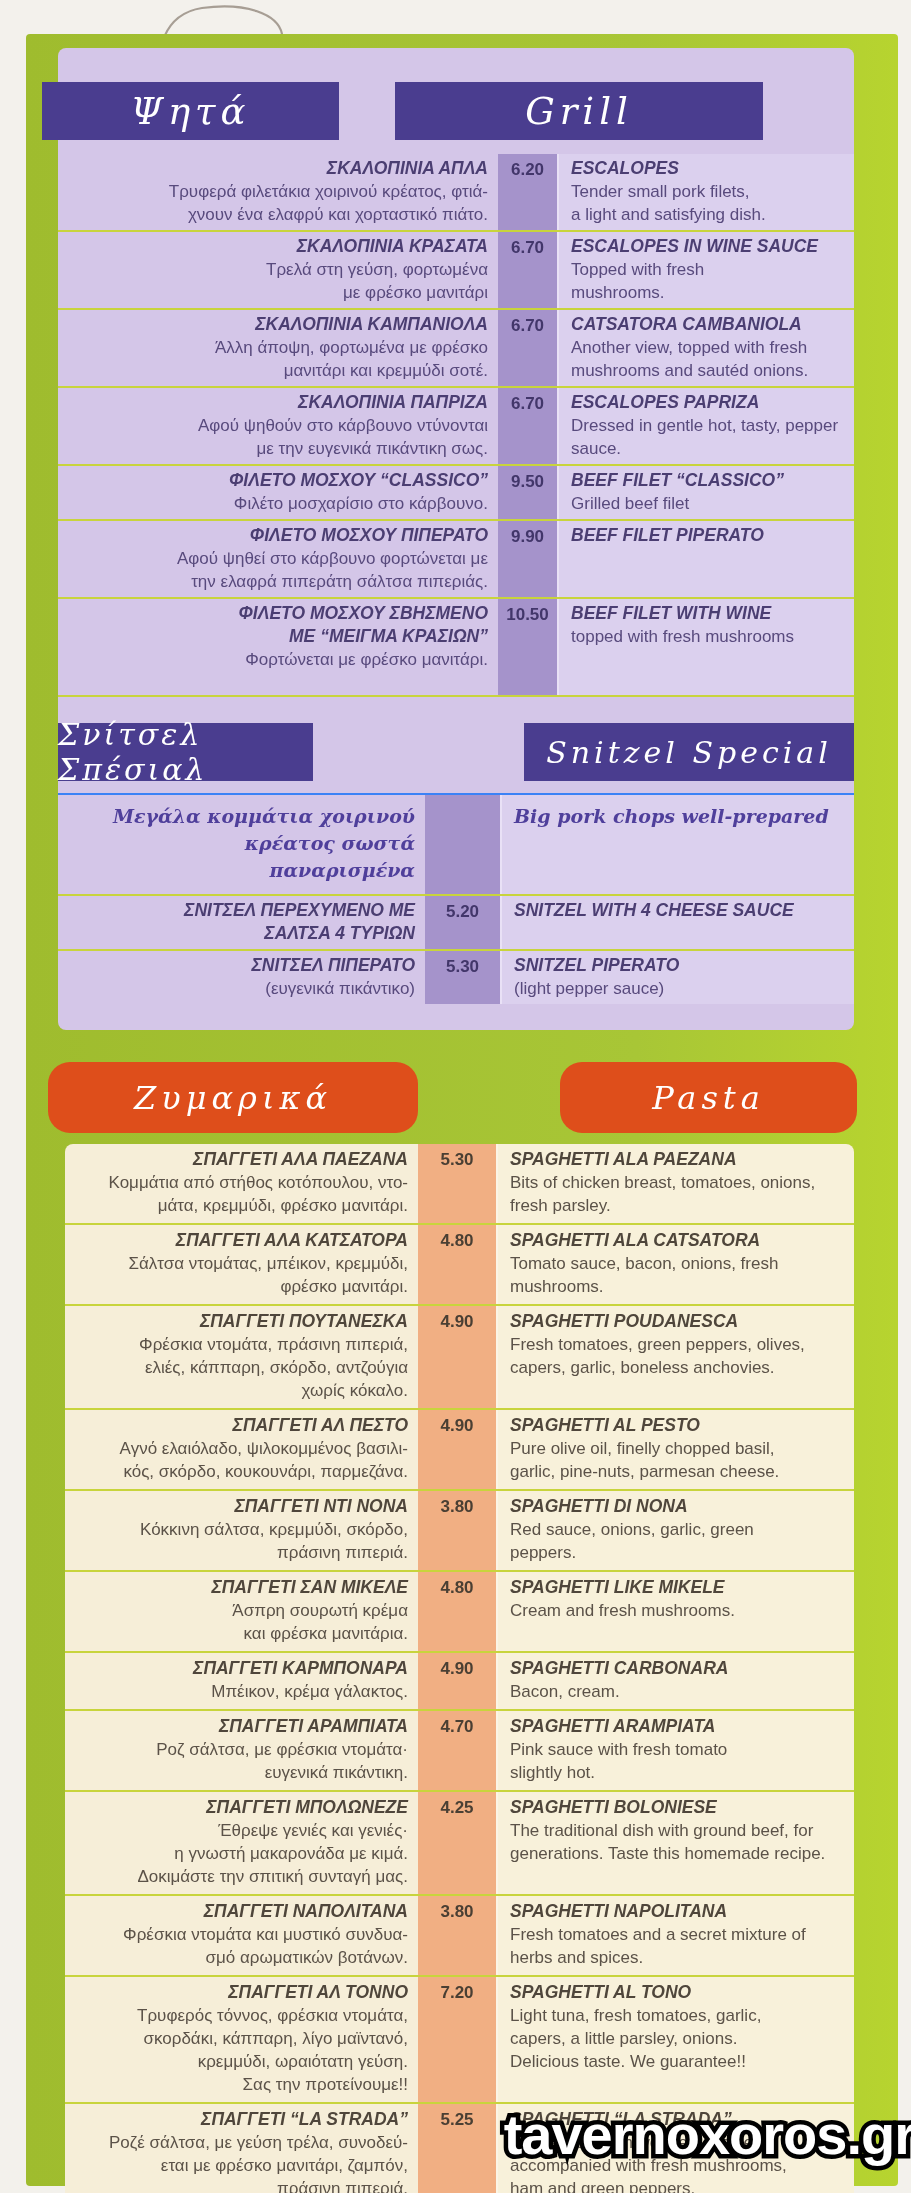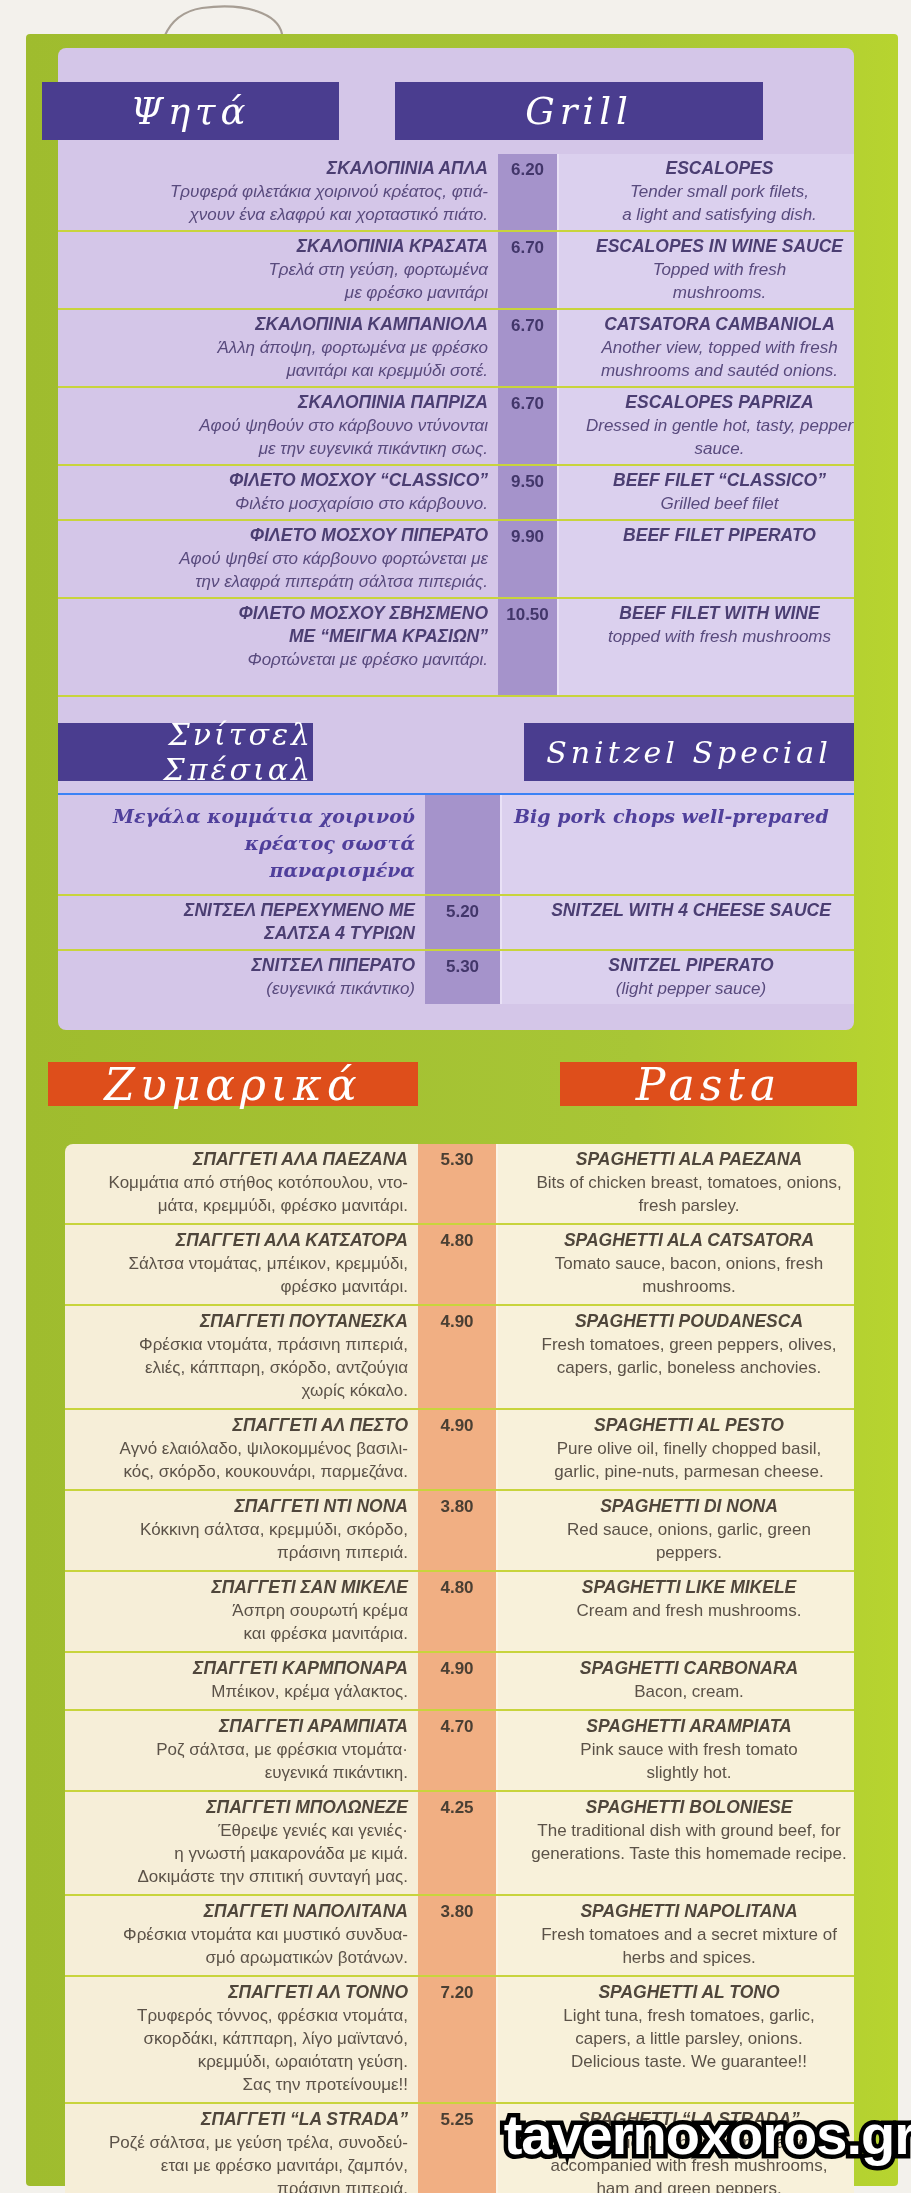--- a/index.html
+++ b/index.html
@@ -21,64 +21,64 @@
     border-radius:8px;
     padding:34px 0 26px 0;
     position:relative;
   }
   .banner-row { position:relative; height:58px; }
   .banner {
     position:absolute; top:0; height:58px;
     background:#4a3d8f; color:#ffffff;
     font-family:"DejaVu Serif", serif; font-style:italic;
     display:flex; align-items:center; justify-content:center;
-    letter-spacing:5px; font-size:37px;text-align:right;
+    letter-spacing:5px; font-size:37px;
   }
   .banner.b-grill-gr { left:-16px; width:297px; }
   .banner.b-grill-en { left:337px; width:368px; }
   .banner.b-snz-gr  { left:0; width:255px; font-size:30px; letter-spacing:3px; }
   .banner.b-snz-en  { left:466px; right:0; font-size:30px; letter-spacing:4px; }
   
   .items { margin-top:14px; }
   .row { display:grid; border-bottom:2px solid #c8d43c; }
   .grill-grid .row { grid-template-columns:440px 59px 1fr; }
   .snz-grid  .row { grid-template-columns:367px 75px 1fr; }
   .pasta-grid .row { grid-template-columns:353px 78px 1fr; }
   .cell { padding:3px 0 4px 0; }
   .cell.greek { text-align:right; padding-right:10px; }
-  .cell.english { text-align:center; padding-left:26px; }
+  .cell.english { text-align:left; padding-left:12px; }
   .name { font-style:italic; font-weight:bold; font-size:17.5px; line-height:23px; white-space:pre-line; }
   .desc { font-size:17px; line-height:23px; white-space:pre-line; }
   .desc:empty, .empty { display:none; }
   .cell.price {
     text-align:center; font-weight:bold; font-size:17px; line-height:23px; padding-top:4px;
   }
   
   .purple-card .cell.greek  { background:#d4c6e8; }
   .purple-card .cell.english{ background:#dbd0ee; border-left:2px solid #e9e1f6; }
   .purple-card .cell.price  { background:#a593cb; color:#42366a; }
   .purple-card .name { color:#4b3e72; }
-  .purple-card .desc { color:#584a7d;font-style:italic; }
+  .purple-card .desc { color:#584a7d; }
   .grill-grid .row:last-child .cell { padding-bottom:24px; }
   .snz-block { margin-top:26px; }
   .snz-grid { border-top:2px solid #3b82f6; margin-top:12px; }
   .snz-grid .row:last-child { border-bottom:none; }
   .intro-row { display:grid; grid-template-columns:367px 75px 1fr; border-bottom:2px solid #c8d43c; }
   .intro {
     font-family:"DejaVu Serif", serif; font-style:italic; font-weight:bold;
     color:#4f3f9b; font-size:19px; line-height:27px; white-space:pre-line;
     padding:8px 0 10px 0;
   }
   .intro.greek { text-align:right; padding-right:10px; background:#d4c6e8; }
   .intro.english { text-align:left; padding-left:12px; background:#dbd0ee; border-left:2px solid #e9e1f6; }
   .intro-price { background:#a593cb; }
   
   .pasta-banner-row { position:relative; height:60px; margin-top:32px; }
   .banner.orange {
-    background:#de4e1b; height:44px; font-size:44px; letter-spacing:5px;
+    background:#de4e1b; height:71px; font-size:32px; letter-spacing:5px;border-radius:22px;
   }
   .banner.b-pasta-gr { left:22px; width:370px; }
   .banner.b-pasta-en { left:534px; width:297px; }
   .pasta-card {
     margin:22px 44px 0 39px;
     border-radius:8px; overflow:hidden;
   }
   .pasta-grid .row:last-child { border-bottom:none; }
   .pasta-grid .row:last-child .cell { padding-bottom:42px; }
   .pasta-grid .cell.greek  { background:#f6eed8; }

